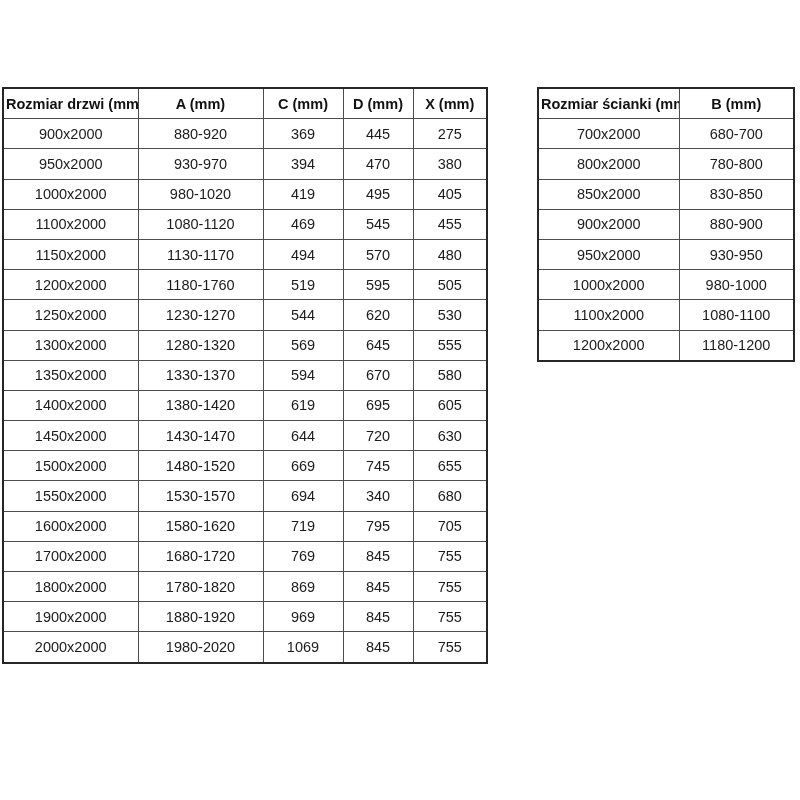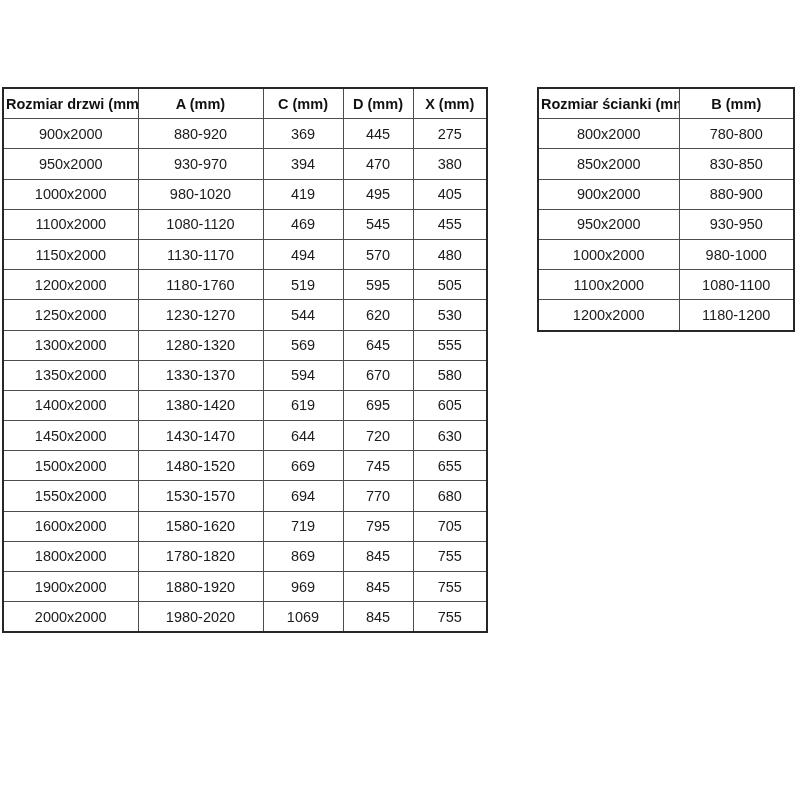--- a/index.html
+++ b/index.html
@@ -163,29 +163,36 @@
           <td>1500x2000</td>
           <td>1480-1520</td>
           <td>669</td>
           <td>745</td>
           <td>655</td>
         </tr>
         <tr>
           <td>1550x2000</td>
           <td>1530-1570</td>
           <td>694</td>
-          <td>770</td>
+          <td>340</td>
           <td>680</td>
         </tr>
         <tr>
           <td>1600x2000</td>
           <td>1580-1620</td>
           <td>719</td>
           <td>795</td>
           <td>705</td>
+        </tr>
+        <tr>
+          <td>1700x2000</td>
+          <td>1680-1720</td>
+          <td>769</td>
+          <td>845</td>
+          <td>755</td>
         </tr>
         <tr>
           <td>1800x2000</td>
           <td>1780-1820</td>
           <td>869</td>
           <td>845</td>
           <td>755</td>
         </tr>
         <tr>
           <td>1900x2000</td>
@@ -210,20 +217,24 @@
         <col class="c1">
     </colgroup>
   <thead>
         <tr>
           <th>Rozmiar ścianki (mm)</th>
           <th>B (mm)</th>
         </tr>
       </thead>
       <tbody>
         <tr>
+          <td>700x2000</td>
+          <td>680-700</td>
+        </tr>
+        <tr>
           <td>800x2000</td>
           <td>780-800</td>
         </tr>
         <tr>
           <td>850x2000</td>
           <td>830-850</td>
         </tr>
         <tr>
           <td>900x2000</td>
           <td>880-900</td>

